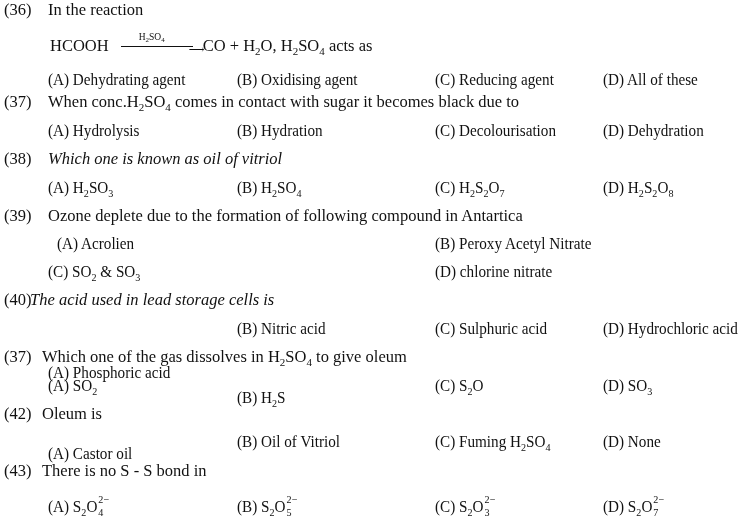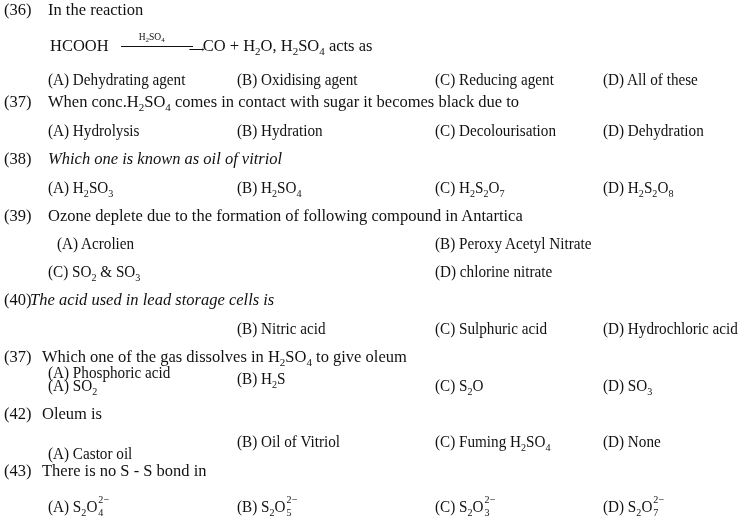--- a/index.html
+++ b/index.html
@@ -86,21 +86,21 @@
     <div class="opt" style="top: 319px; left: 435px;"><span class="condensed"><span>(C) </span><span>Sulphuric acid</span></span></div>
     <div class="opt" style="top: 319px; left: 603px;"><span class="condensed"><span>(D) </span><span>Hydrochloric acid</span></span></div>
   </div>
 
 <div class="line" style="top:347px;left:0;">
   <span class="qnum">(37)</span>
   <span class="qtext" style="left:42px;">Which one of the gas dissolves in H<sub>2</sub>SO<sub>4</sub> to give oleum</span>
 </div>
 <div class="opt-row">
     <div class="opt" style="top: 376px; left: 48px;"><span class="condensed"><span>(A) </span><span>SO<sub>2</sub></span></span></div>
-    <div class="opt" style="top: 369px; left: 237px;"><span class="condensed"><span>(B) </span><span>H<sub>2</sub>S</span></span></div>
+    <div class="opt" style="top: 388px; left: 237px;"><span class="condensed"><span>(B) </span><span>H<sub>2</sub>S</span></span></div>
     <div class="opt" style="top: 376px; left: 435px;"><span class="condensed"><span>(C) </span><span>S<sub>2</sub>O</span></span></div>
     <div class="opt" style="top: 376px; left: 603px;"><span class="condensed"><span>(D) </span><span>SO<sub>3</sub></span></span></div>
   </div>
 
 <div class="line" style="top:404px;left:0;">
   <span class="qnum">(42)</span>
   <span class="qtext" style="left:42px;">Oleum is</span>
 </div>
 <div class="opt-row">
     <div class="opt" style="top: 444px; left: 48px;"><span class="condensed"><span>(A) </span><span>Castor oil</span></span></div>

